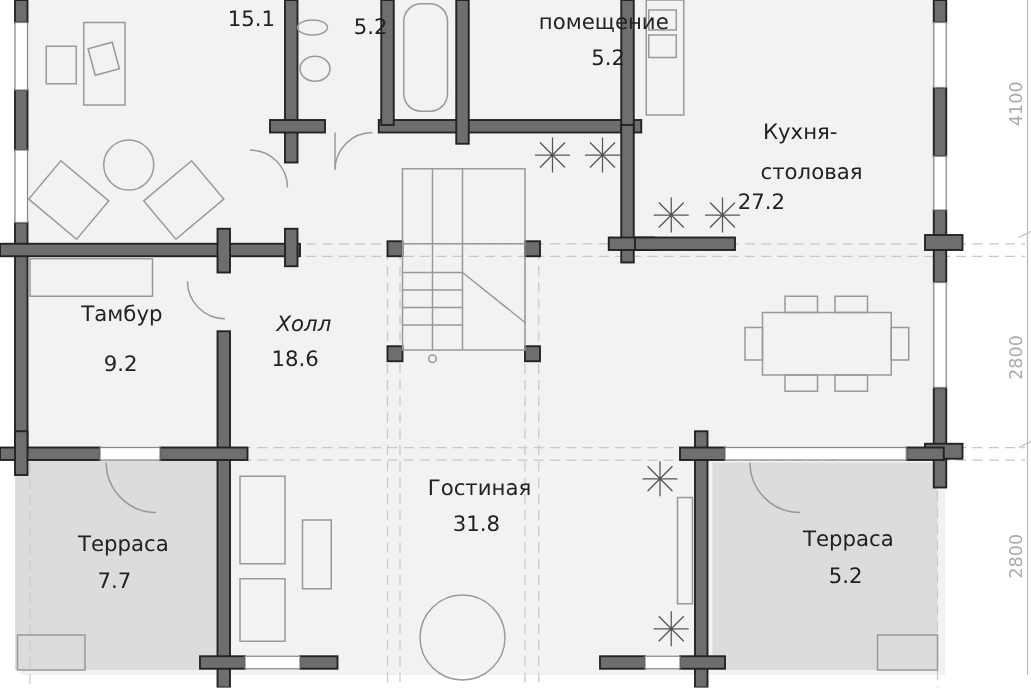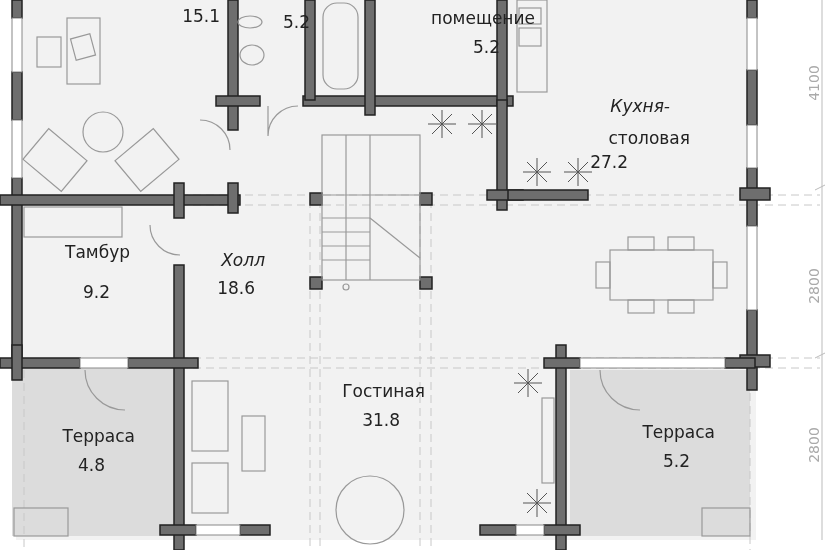--- a/index.html
+++ b/index.html
@@ -179,29 +179,29 @@
     <line x1="822" y1="0" x2="822" y2="540"></line>
     <line x1="815" y1="190" x2="825" y2="185"></line>
     <line x1="815" y1="358" x2="825" y2="353"></line>
   </g>
 </svg>
 
 <div class="lbl" style="left:120px;top:6px;width:100px;">15.1</div>
 <div class="lbl" style="left:270px;top:12px;width:40px;">5.2</div>
 <div class="lbl" style="left:380px;top:8px;width:120px;margin-left:35px;">помещение</div>
 <div class="lbl" style="left:380px;top:37px;width:120px;">5.2</div>
-<div class="lbl" style="left:580px;top:96px;width:90px;font-style:italic;">Кухня-</div>
+<div class="lbl" style="left:580px;top:96px;width:90px;">Кухня-</div>
 <div class="lbl" style="left:580px;top:128px;width:110px;">столовая</div>
 <div class="lbl" style="left:558px;top:152px;width:70px;">27.2</div>
 <div class="lbl" style="left:30px;top:242px;width:100px;">Тамбур</div>
 <div class="lbl" style="left:30px;top:282px;width:80px;">9.2</div>
 <div class="lbl" style="left:195px;top:250px;width:70px;font-style:italic;">Холл</div>
 <div class="lbl" style="left:195px;top:278px;width:60px;">18.6</div>
 <div class="lbl" style="left:315px;top:381px;width:110px;">Гостиная</div>
 <div class="lbl" style="left:330px;top:410px;width:70px;">31.8</div>
 <div class="lbl" style="left:35px;top:426px;width:100px;">Терраса</div>
-<div class="lbl" style="left:45px;top:455px;width:60px;">4.8</div>
+<div class="lbl" style="left:45px;top:455px;width:60px;">7.7</div>
 <div class="lbl" style="left:615px;top:422px;width:100px;">Терраса</div>
 <div class="lbl" style="left:630px;top:451px;width:60px;">5.2</div>
 
 <div class="dim" style="left:796px;top:75px;">4100</div>
 <div class="dim" style="left:796px;top:278px;">2800</div>
 <div class="dim" style="left:796px;top:437px;">2800</div>
 
 </body></html>

